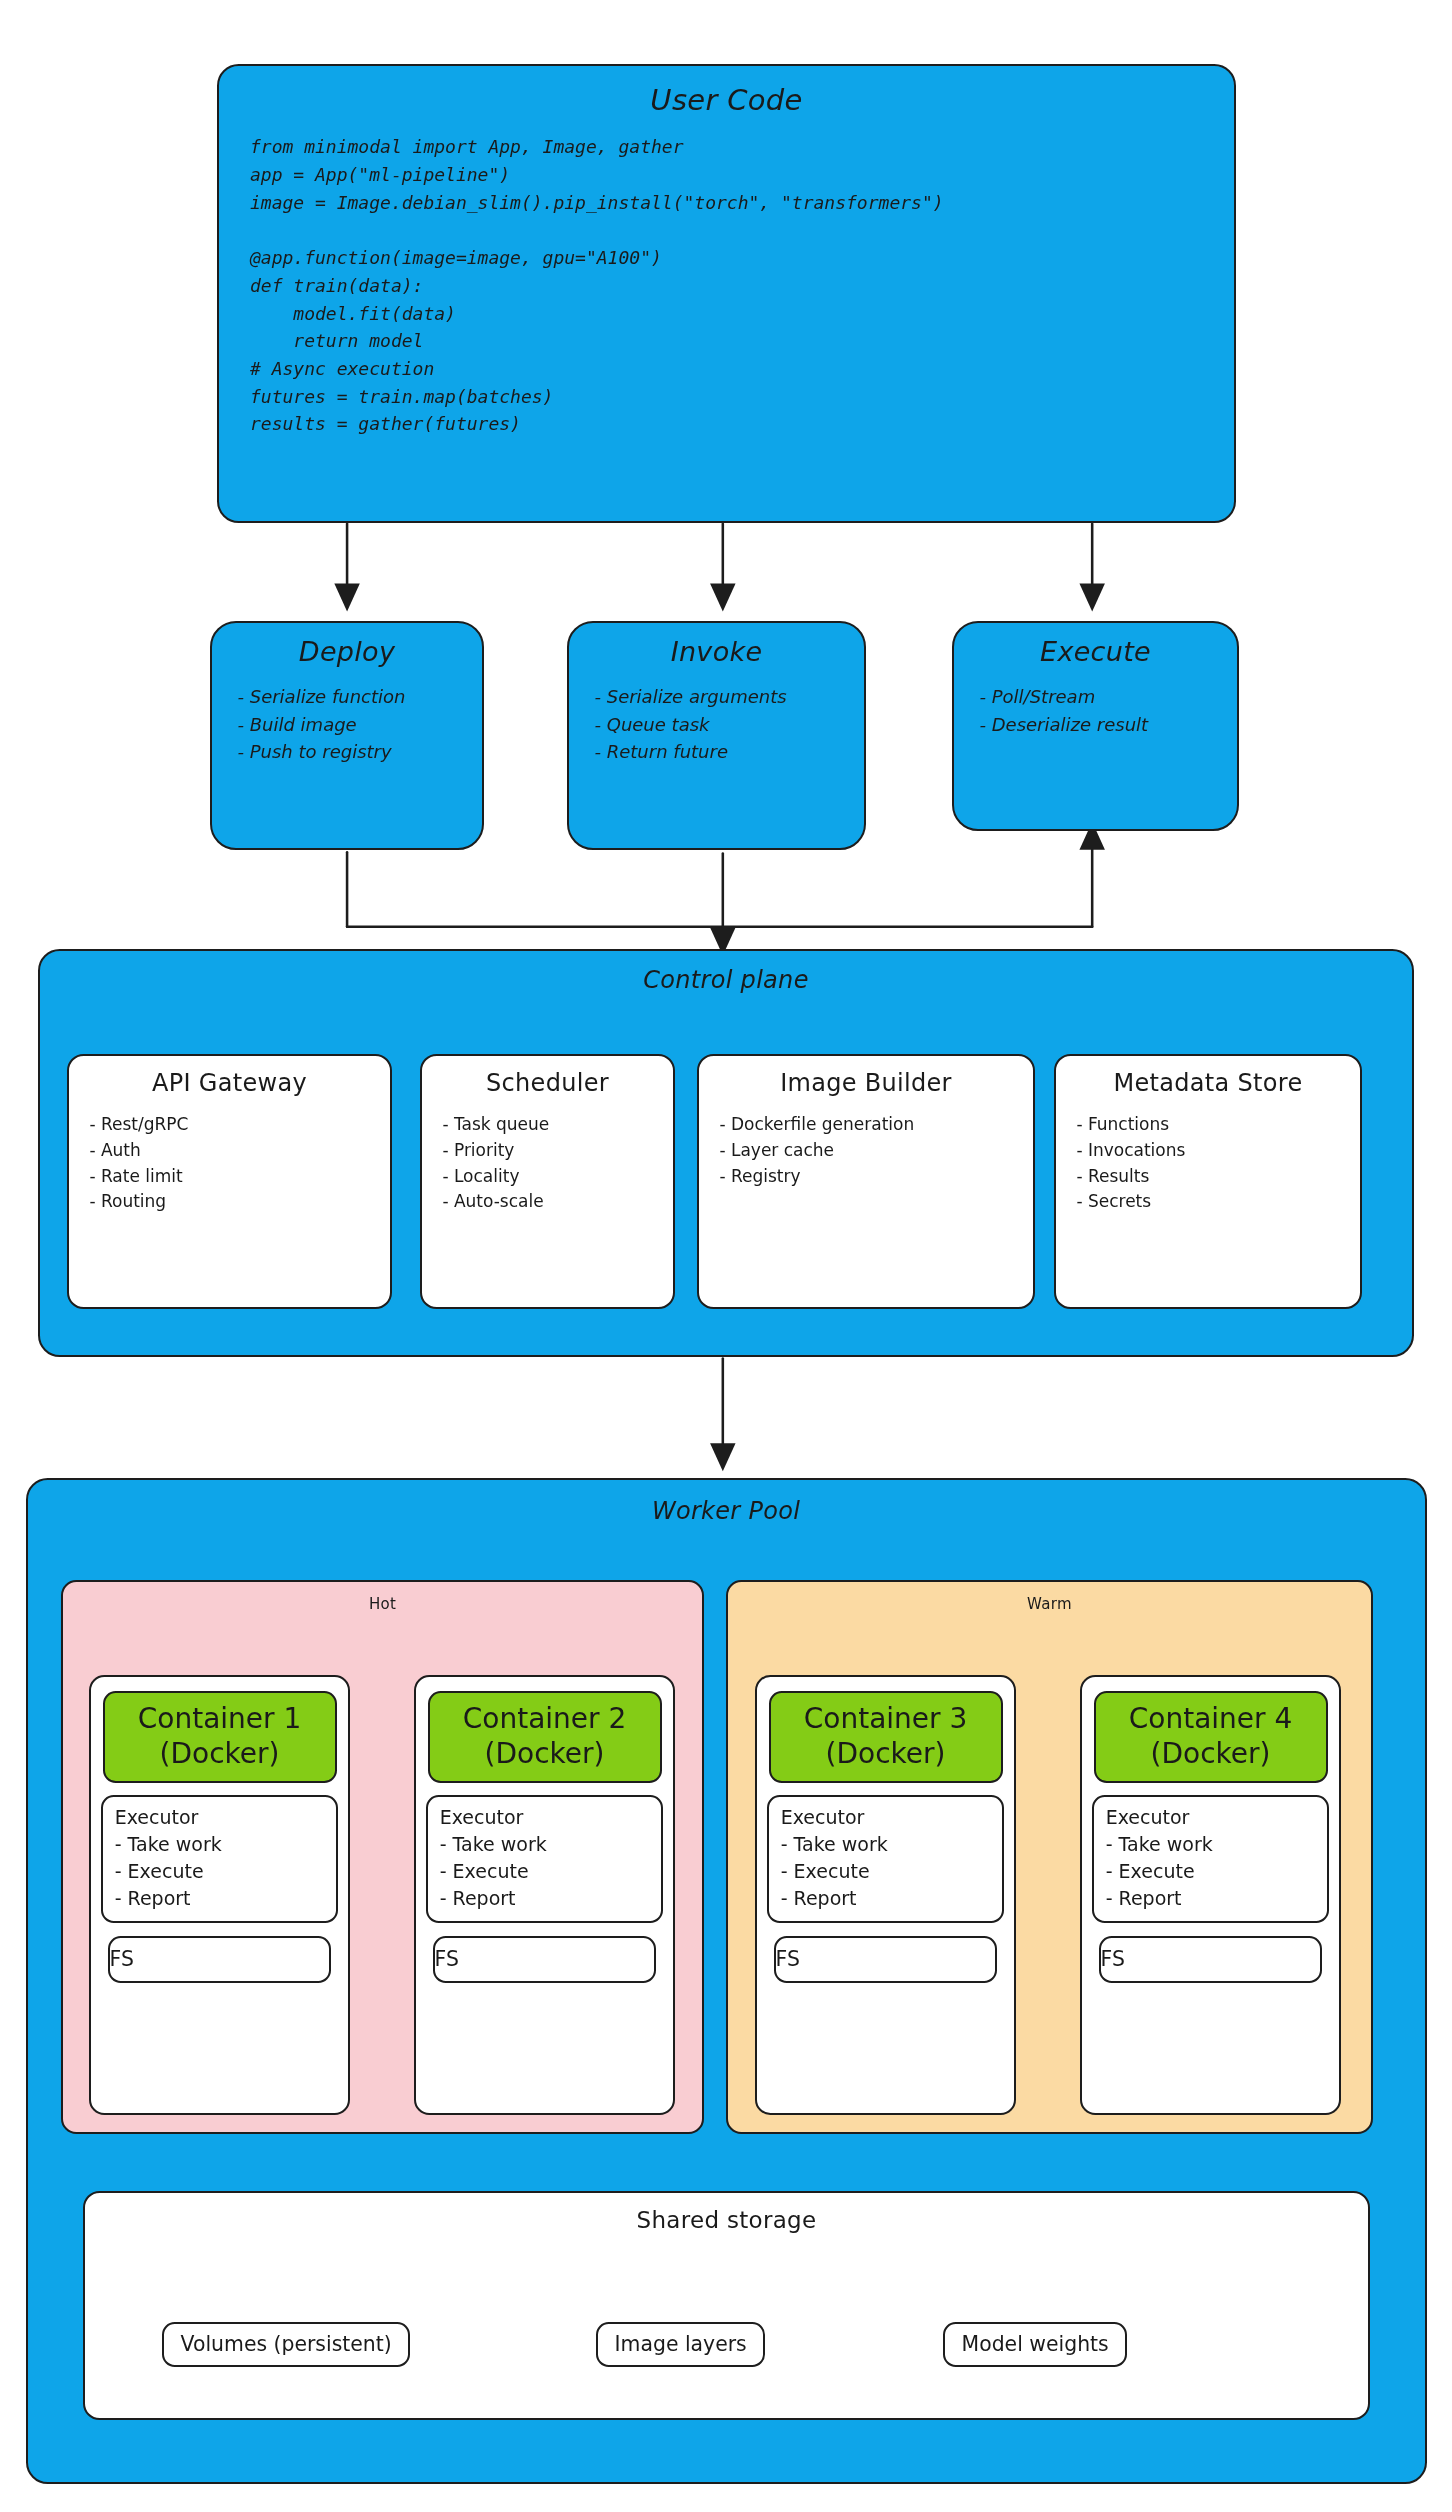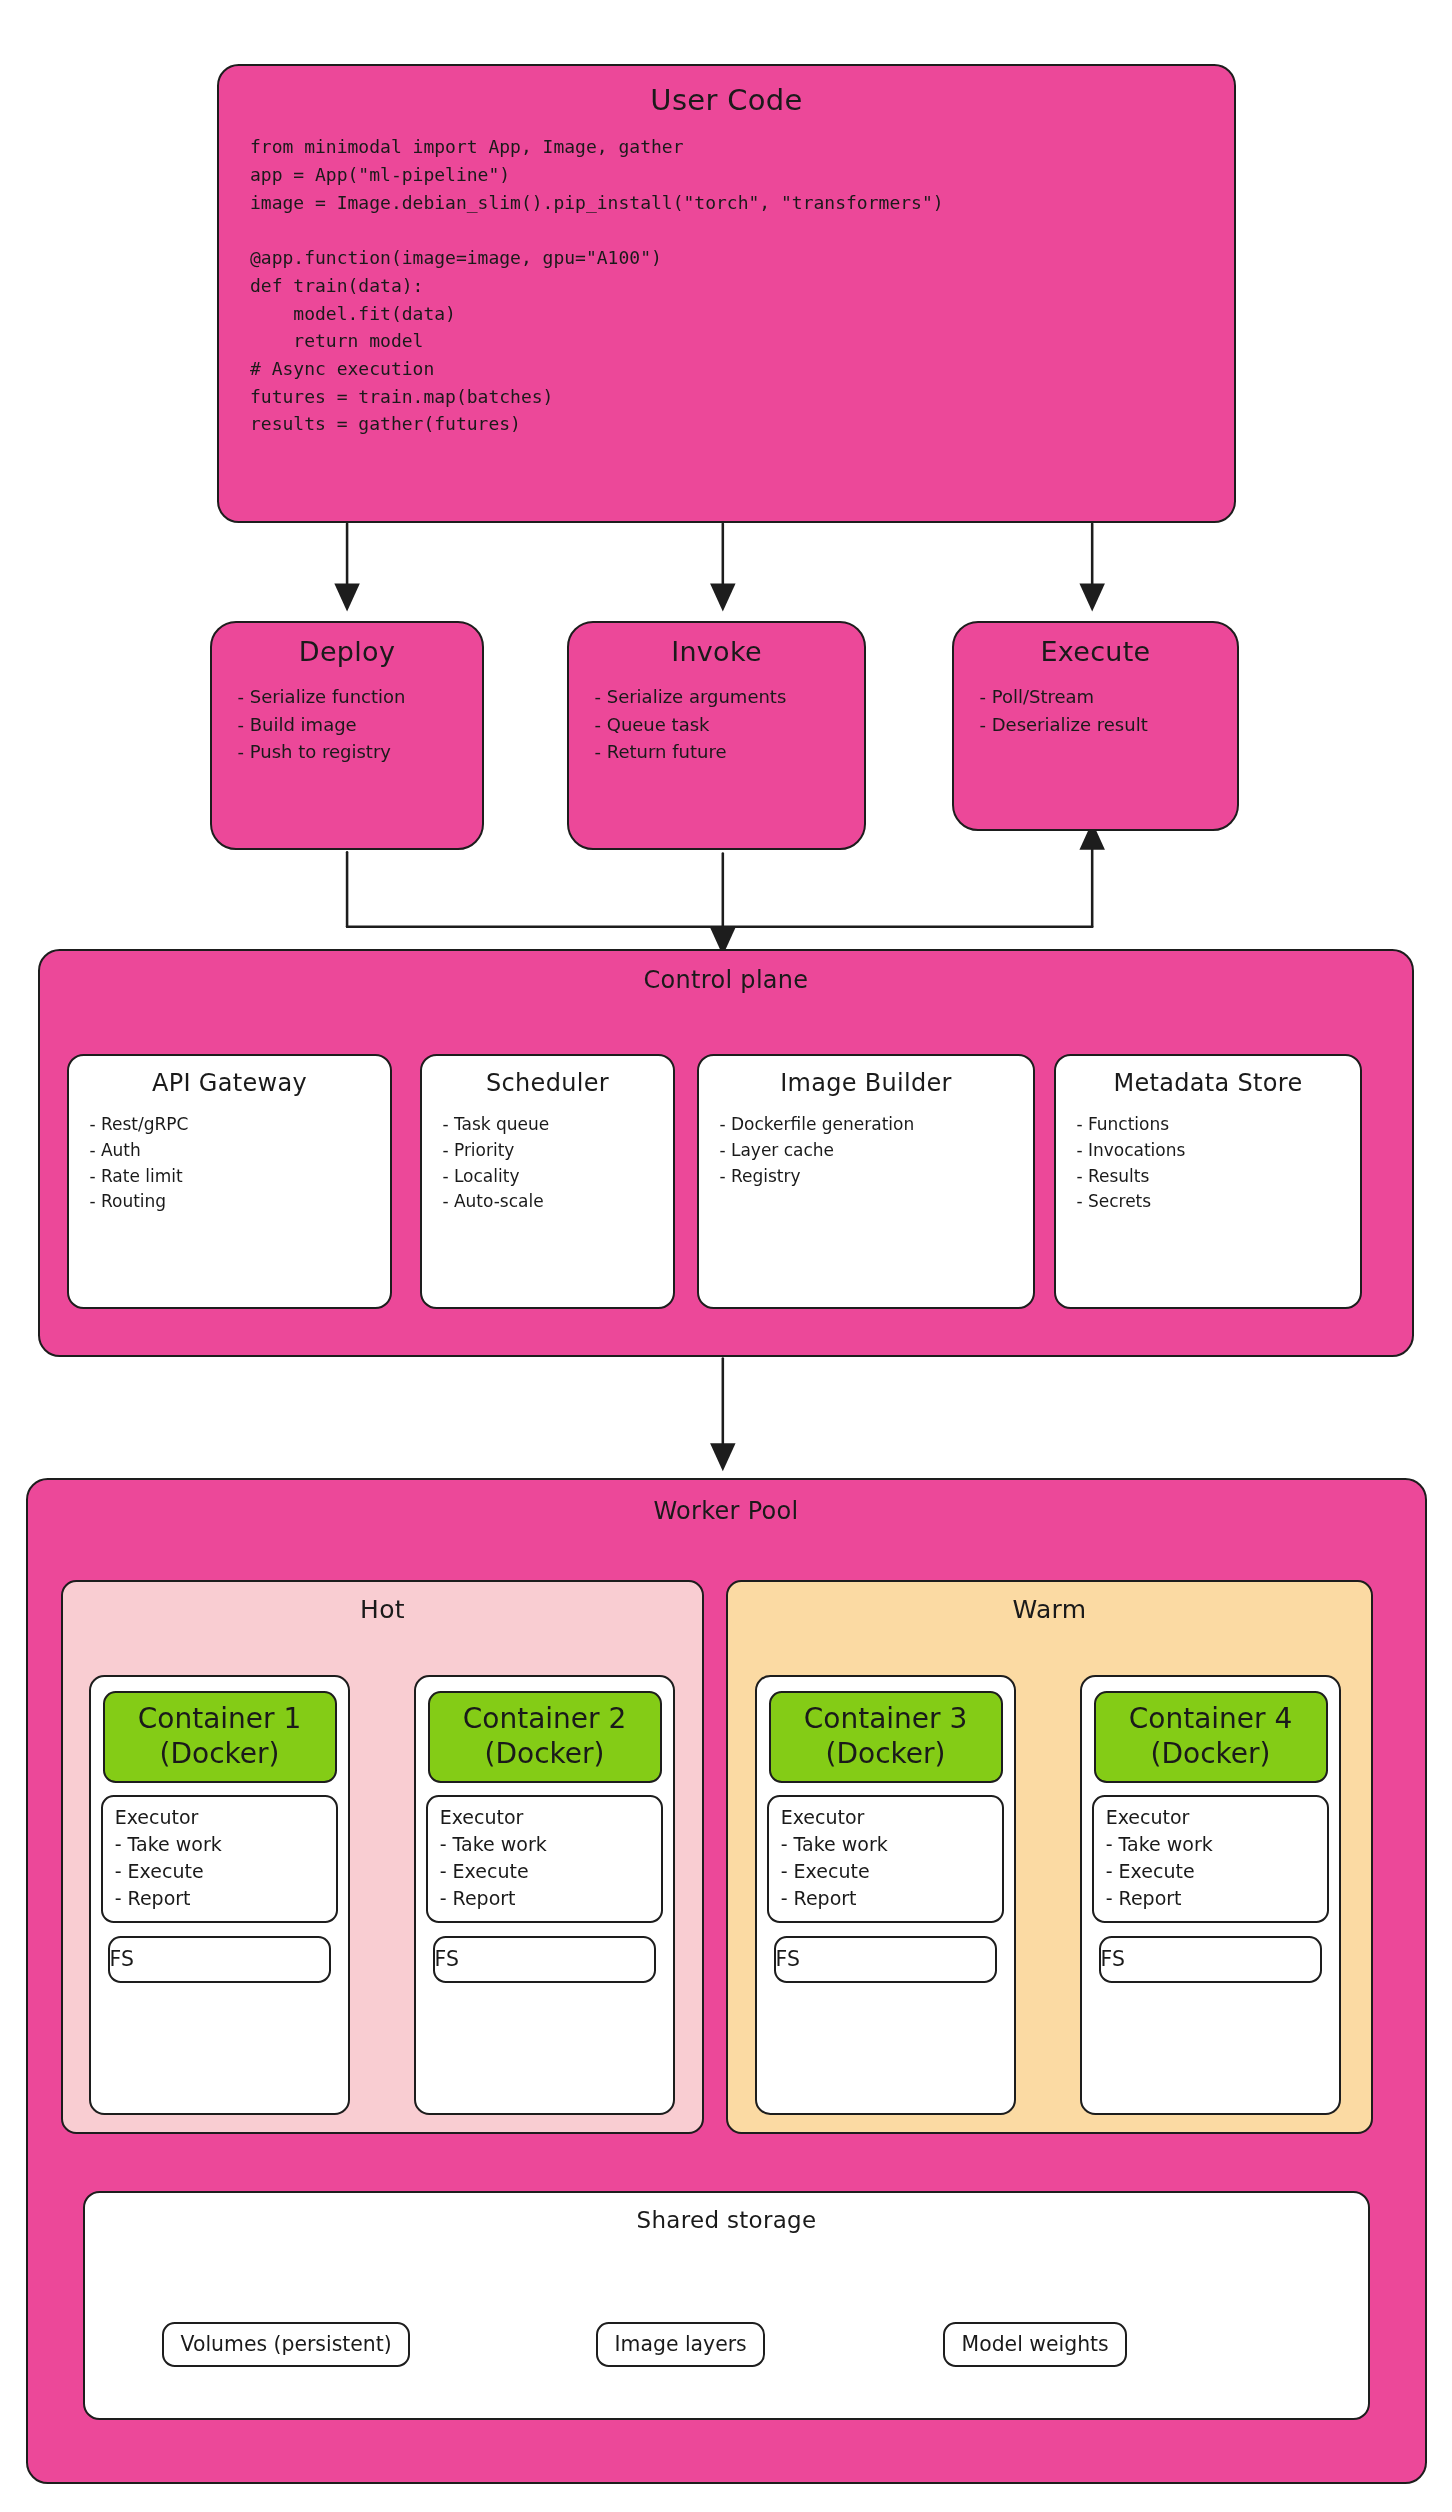--- a/index.html
+++ b/index.html
@@ -22,21 +22,22 @@
     width: 1452px;
     height: 2512px;
   }
 
   
   .box {
     position: absolute;
     box-sizing: border-box;
     border: 2.5px solid #1d1d1d;
     border-radius: 16.6px;
-    background: #ec4899;
+    background: #0ea5e9;
+    font-style: italic;
   }
 
   .title {
     text-align: center;
     font-size: 25.5px;
     font-weight: 400;
     letter-spacing: 0.3px;
   }
 
   .mono {
@@ -102,21 +103,21 @@
   .pool-group {
     position: absolute;
     top: 1580px;
     height: 554px;
     border: 2.5px solid #1d1d1d;
     border-radius: 15.3px;
     box-sizing: border-box;
   }
   #group-hot  { left: 61px;  width: 643px; background: #f9cdd2; }
   #group-warm { left: 726px; width: 647px; background: #fbdaa3; }
-  .pool-group > .title { margin-top: 12.7px; font-size: 25px; }
+  .pool-group > .title { margin-top: 12.7px; font-size: 15px; }
 
   .container-card {
     position: absolute;
     top: 1675px;
     width: 261px;
     height: 440px;
     border: 2.5px solid #1d1d1d;
     border-radius: 15.3px;
     background: #ffffff;
     box-sizing: border-box;

